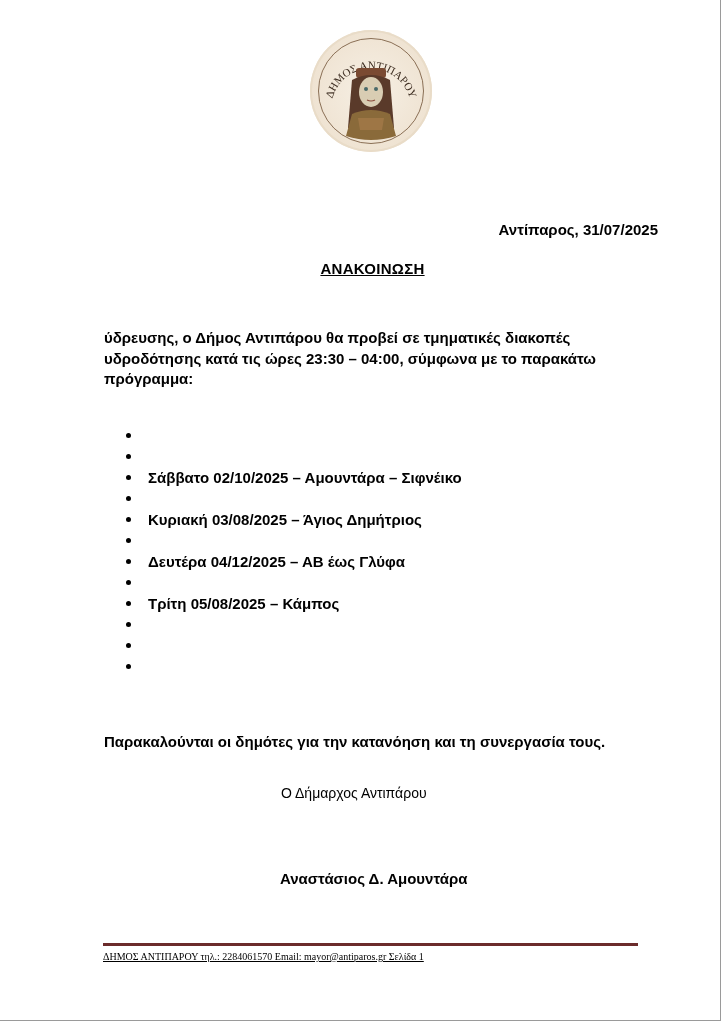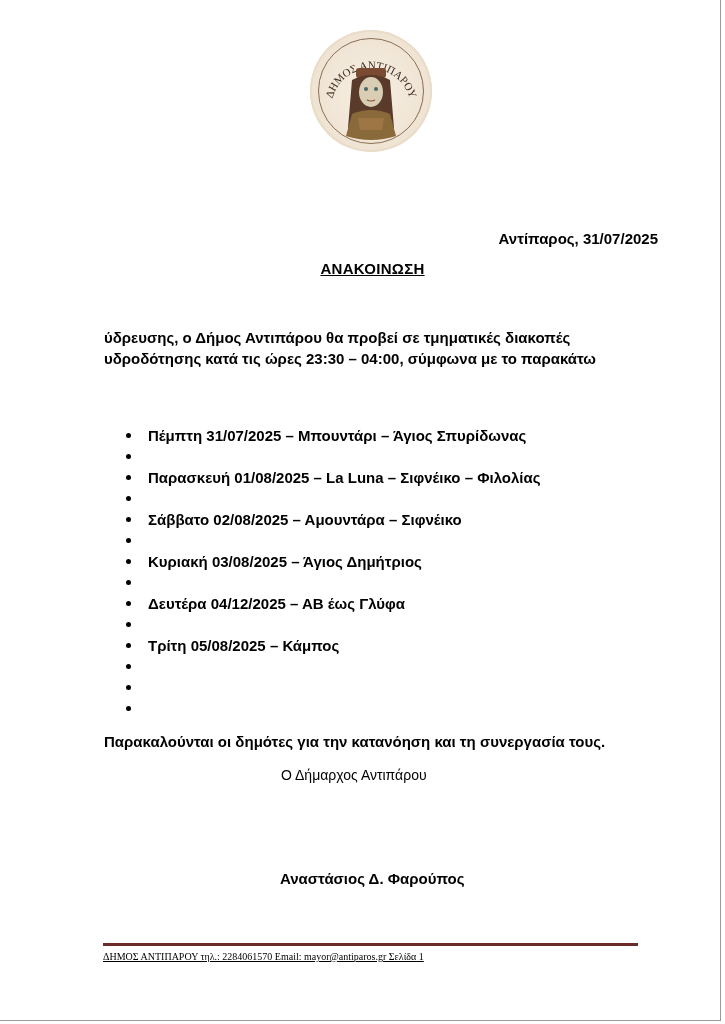--- a/index.html
+++ b/index.html
@@ -2,28 +2,28 @@
 <html><head>
 <meta charset="utf-8">
 <style>
   html, body { margin: 0; padding: 0; background: #ffffff; }
   body { width: 725px; height: 1024px; position: relative; overflow: hidden; font-family: "Liberation Sans", sans-serif; color: #000; }
   .page { position: absolute; left: 0; top: 0; width: 720px; height: 1020px; border-right: 1px solid #9a9a9a; border-bottom: 1px solid #9a9a9a; background: #fff; }
   .logo { position: absolute; left: 310px; top: 30px; width: 122px; height: 122px; border-radius: 50%; background: radial-gradient(circle at 50% 50%, #f6efe4 0%, #efe3d2 70%, #e8d7c0 100%); box-shadow: 0 0 0 2px #e9dcc8 inset; }
   .logo-ring { position: absolute; left: 8px; top: 8px; width: 104px; height: 104px; border-radius: 50%; border: 1px solid #8a6f55; }
   .logo svg { position: absolute; left: 0; top: 0; }
   .title { position: absolute; left: 0; width: 725px; top: 186px; text-align: center; font-weight: bold; font-size: 17px; letter-spacing: 0.5px; word-spacing: 4px; }
-  .date { position: absolute; right: 62px; top: 230px; font-weight: bold; font-size: 15px; text-align: center; }
+  .date { position: absolute; right: 62px; top: 221px; font-weight: bold; font-size: 15px; text-align: center; }
   .heading { position: absolute; left: 0; width: 745px; top: 260px; text-align: center; font-weight: bold; font-size: 15px; text-decoration: underline; letter-spacing: 0.3px; }
   .intro { position: absolute; left: 104px; top: 328px; width: 580px; font-weight: bold; font-size: 15px; line-height: 20.5px; }
   .schedule { position: absolute; left: 124px; top: 425px; margin: 0; padding: 0; list-style: none; }
   .schedule li { position: relative; height: 21px; line-height: 21px; font-weight: bold; font-size: 15px; padding-left: 24px; white-space: nowrap; }
   .schedule li .bullet { position: absolute; left: 2px; top: 8px; width: 5px; height: 5px; border-radius: 50%; background: #000; }
   .thanks { position: absolute; left: 104px; top: 733px; font-weight: bold; font-size: 15px; white-space: nowrap; }
-  .mayor-title { position: absolute; left: 281px; top: 767px; font-size: 14px; }
+  .mayor-title { position: absolute; left: 281px; top: 785px; font-size: 14px; }
   .mayor-name { position: absolute; left: 280px; top: 870px; font-weight: bold; font-size: 15px; }
   .footer-rule { position: absolute; left: 103px; top: 943px; width: 535px; height: 3px; background: #6b2b2b; }
   .footer-text { position: absolute; left: 103px; top: 951px; font-family: "Liberation Serif", serif; font-size: 10px; white-space: nowrap; text-decoration: underline; }
 </style>
 </head>
 <body>
 
 <div class="page">
 
   <div class="logo">
@@ -49,39 +49,38 @@
       <path d="M 48 88 L 74 88 L 72 100 L 50 100 Z" fill="#a67c4a" opacity="0.7"></path>
     </svg>
   </div>
 
   <div class="date">Αντίπαρος, 31/07/2025</div>
   <div class="heading">ΑΝΑΚΟΙΝΩΣΗ</div>
 
   <div class="intro">
     <div>ύδρευσης, ο Δήμος Αντιπάρου θα προβεί σε τμηματικές διακοπές</div>
     <div>υδροδότησης κατά τις ώρες 23:30 – 04:00, σύμφωνα με το παρακάτω</div>
+    <div>πρόγραμμα:</div>
   </div>
 
   <ul class="schedule">
-    <li><span class="bullet"></span><span>Πέμπτη 31/07/2025 – Μπουντάρι – Άγιος Σπυρίδωνας</span></li>
     <li><span class="bullet"></span><span></span></li>
-    <li><span class="bullet"></span><span>Παρασκευή 01/08/2025 – La Luna – Σιφνέικο – Φιλολίας</span></li>
     <li><span class="bullet"></span><span></span></li>
-    <li><span class="bullet"></span><span>Σάββατο 02/08/2025 – Αμουντάρα – Σιφνέικο</span></li>
+    <li><span class="bullet"></span><span>Σάββατο 02/10/2025 – Αμουντάρα – Σιφνέικο</span></li>
     <li><span class="bullet"></span><span></span></li>
     <li><span class="bullet"></span><span>Κυριακή 03/08/2025 – Άγιος Δημήτριος</span></li>
     <li><span class="bullet"></span><span></span></li>
     <li><span class="bullet"></span><span>Δευτέρα 04/12/2025 – ΑΒ έως Γλύφα</span></li>
     <li><span class="bullet"></span><span></span></li>
     <li><span class="bullet"></span><span>Τρίτη 05/08/2025 – Κάμπος</span></li>
     <li><span class="bullet"></span><span></span></li>
     <li><span class="bullet"></span></li>
     <li><span class="bullet"></span><span></span></li>
   </ul>
 
   <div class="thanks">Παρακαλούνται οι δημότες για την κατανόηση και τη συνεργασία τους.</div>
 
   <div class="mayor-title">Ο Δήμαρχος Αντιπάρου</div>
-  <div class="mayor-name">Αναστάσιος Δ. Φαρούπος</div>
+  <div class="mayor-name">Αναστάσιος Δ. Αμουντάρα</div>
 
   <div class="footer-rule"></div>
   <div class="footer-text">ΔΗΜΟΣ ΑΝΤΙΠΑΡΟΥ τηλ.: 2284061570 Email: mayor@antiparos.gr Σελίδα 1</div>
 </div>
 
 </body></html>

